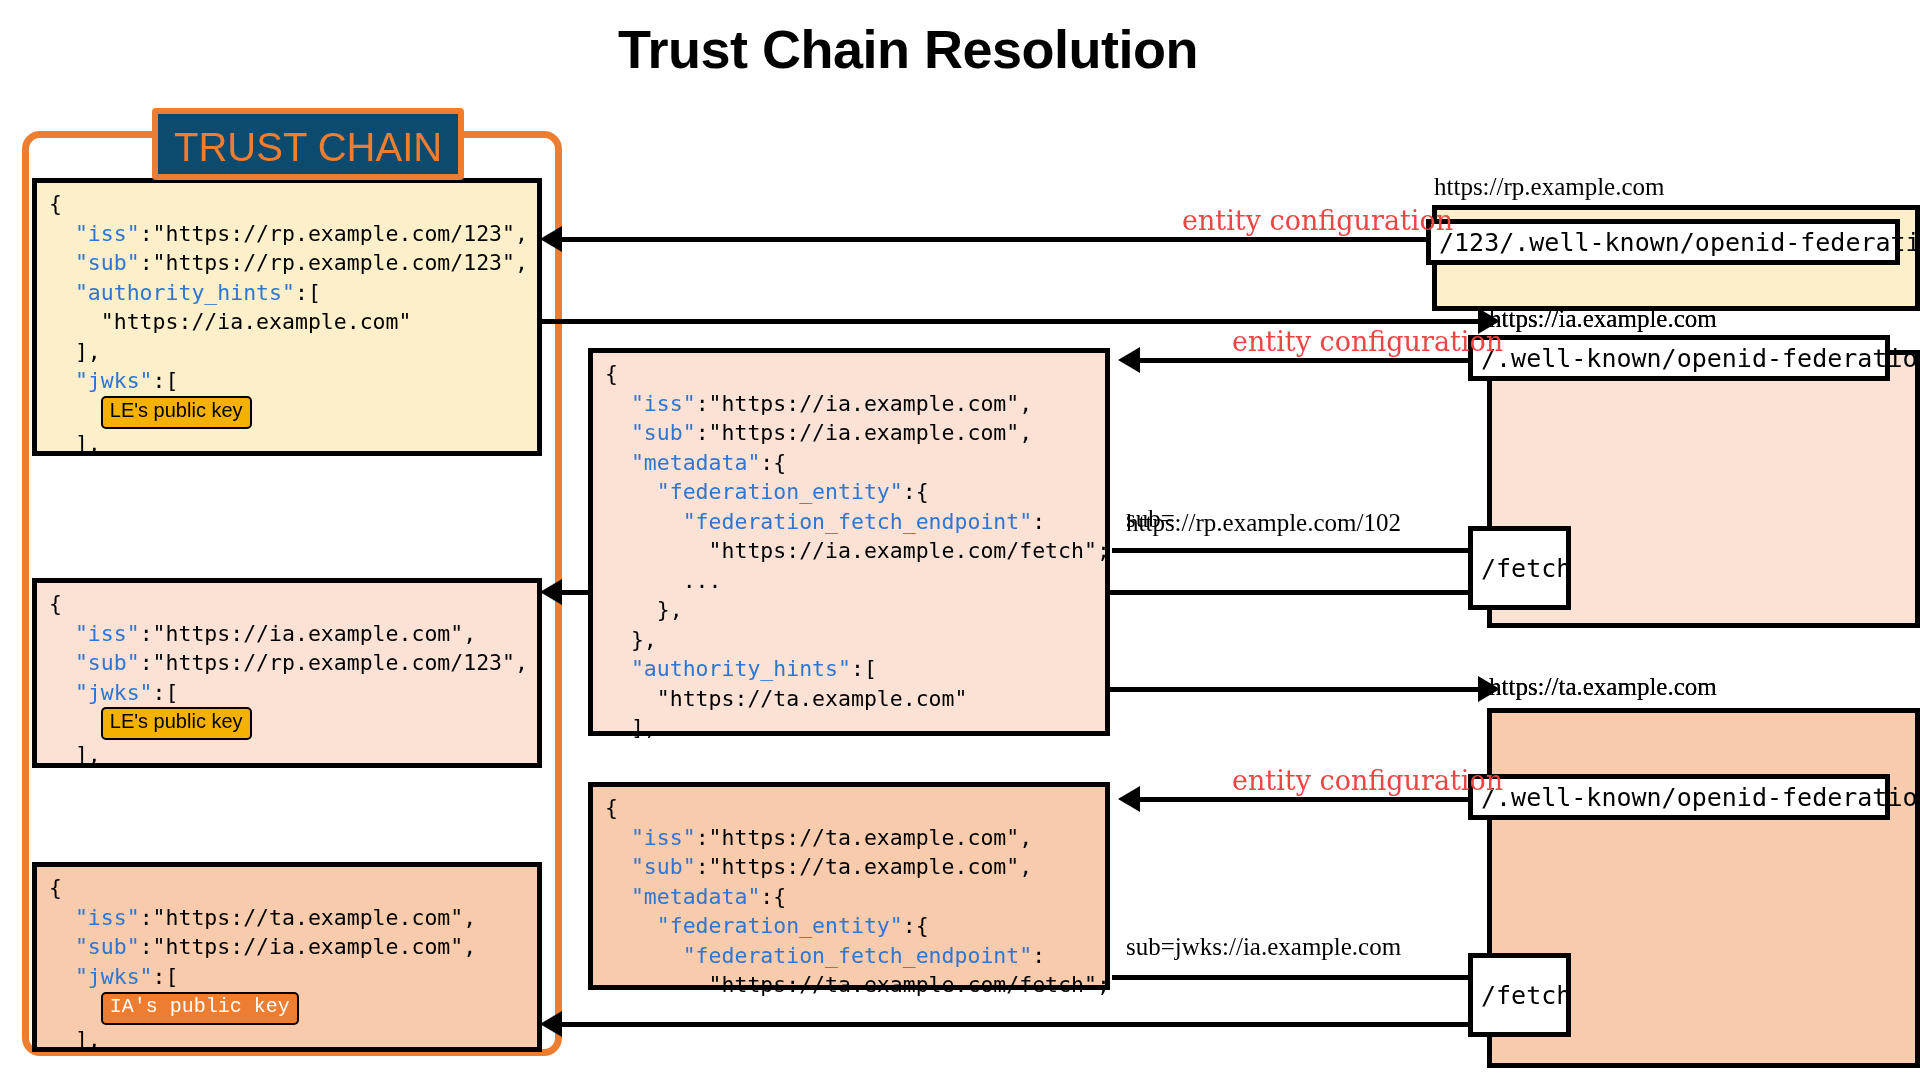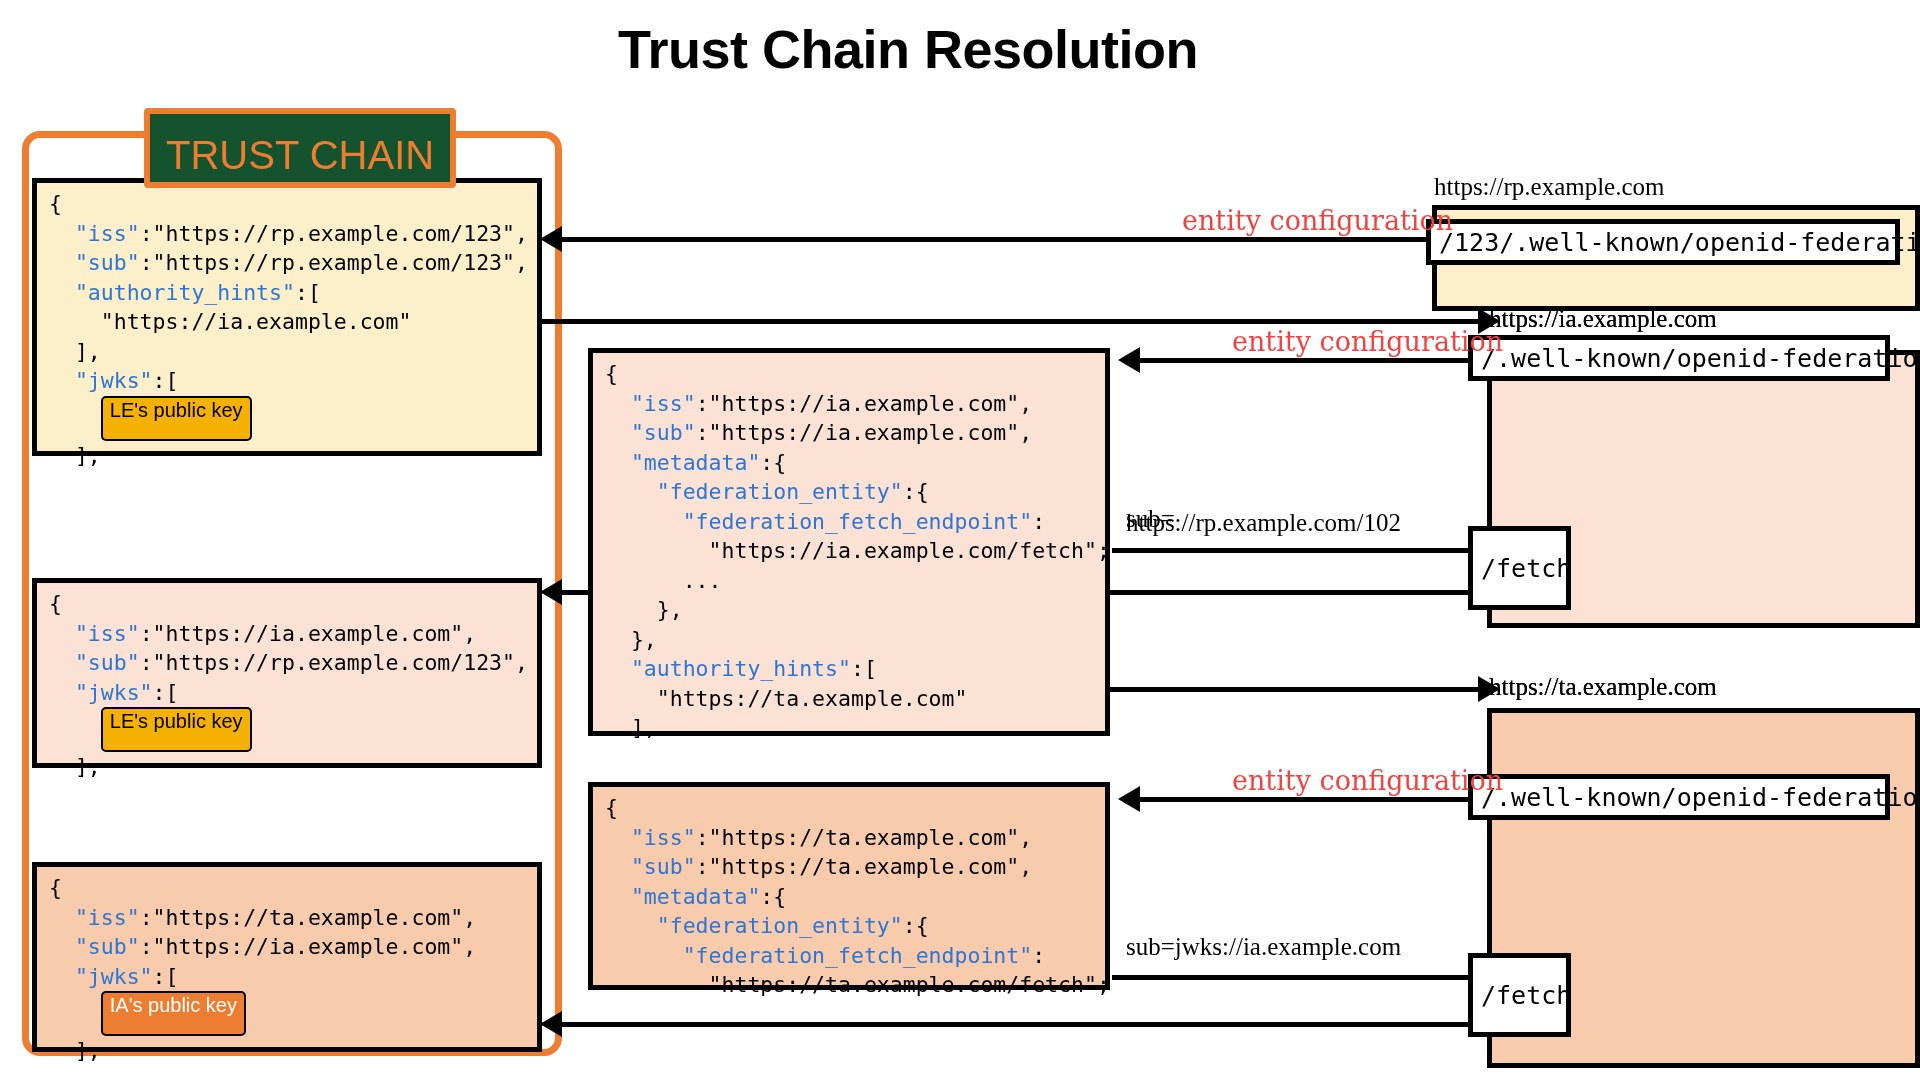--- a/index.html
+++ b/index.html
@@ -13,47 +13,47 @@
     font-size:54px;letter-spacing:-0.5px;color:#000;
   }
 
   
   #tc-frame{
     position:absolute;left:22px;top:131px;width:540px;height:925px;
     border:7px solid #ED7D31;border-radius:18px;box-sizing:border-box;
     background:transparent;
   }
   #tc-legend{
-    position:absolute;left:144px;top:108px;
-    background:#14532d;border:6px solid #ED7D31;border-radius:4px;
-    padding:20px 16px 6px 16px;
+    position:absolute;left:152px;top:108px;
+    background:#0c4a6e;border:6px solid #ED7D31;border-radius:4px;
+    padding:12px 16px 6px 16px;
     font-family:"Liberation Sans",sans-serif;font-size:40px;
     color:#ED7D31;line-height:1.05;letter-spacing:0px;z-index:6;
   }
 
   
   .card{
     position:absolute;box-sizing:border-box;border:5px solid #000;
     font-size:21.5px;line-height:29.5px;white-space:pre;
     padding:6px 10px 6px 12px;color:#000;z-index:4;
     font-family:"DejaVu Sans Mono",monospace;
   }
   .yellow{background:#FDEFC9;}
   .pink{background:#FBE2D5;}
   .peach{background:#F7CBAB;}
   .k{color:#2E75D4;}
 
   
   .chip{
     display:inline-block;border:2px solid #000;border-radius:5px;
-    padding:0px 7px 16px 7px;font-family:"Liberation Sans",sans-serif;
+    padding:0px 7px 4px 7px;font-family:"Liberation Sans",sans-serif;
     font-size:20px;line-height:25px;vertical-align:1px;
   }
   .chip-gold{background:#F5B100;color:#000;}
-  .chip-orange{background:#ED7D31;color:#fff;}
+  .chip-orange{background:#ED7D31;color:#fff;font-family:Liberation Mono, monospace;}
 
   
   .server{position:absolute;box-sizing:border-box;border:5px solid #000;z-index:1;}
   
   .endpoint{
     position:absolute;box-sizing:border-box;background:#fff;border:5px solid #000;
     font-family:"DejaVu Sans Mono",monospace;font-size:25px;color:#000;
     display:flex;align-items:center;padding:0 8px;white-space:nowrap;z-index:5;
   }
 

